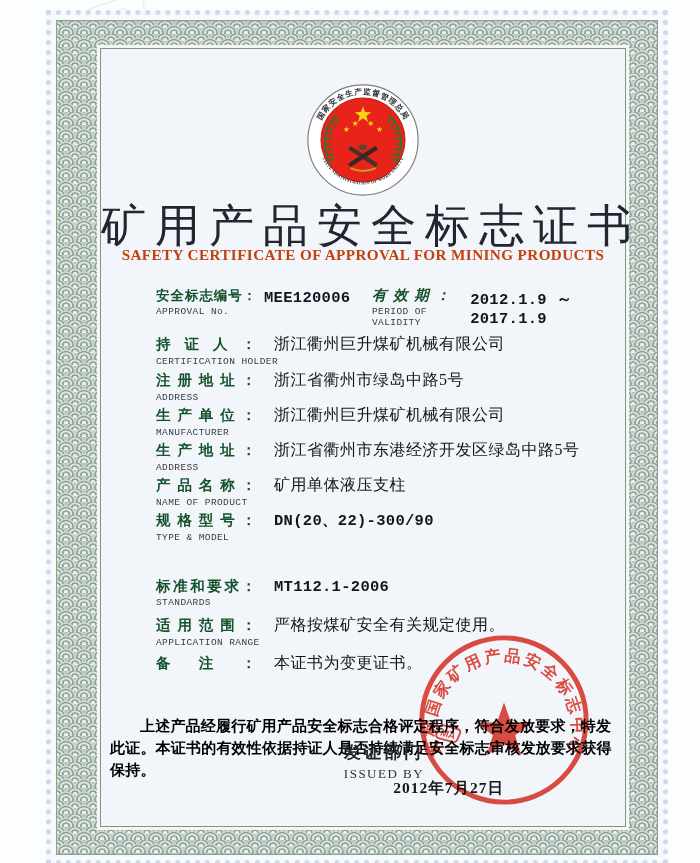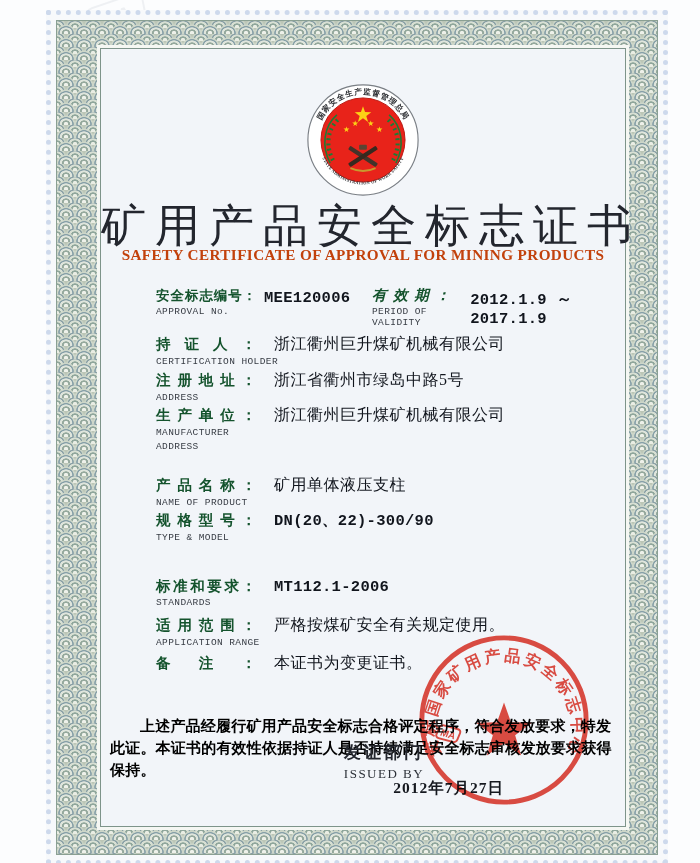--- a/index.html
+++ b/index.html
@@ -151,20 +151,24 @@
             <div class="sub">ADDRESS</div>
           </div>
           <div class="frow" style="top:356px">
             <div class="line">
                 <span class="lbl">生产单位：</span>
               <span class="val">浙江衢州巨升煤矿机械有限公司</span>
               </div>
             <div class="sub">MANUFACTURER</div>
           </div>
           <div class="frow" style="top:391px">
+            <div class="line">
+                <span class="lbl">生产地址：</span>
+              <span class="val">浙江省衢州市东港经济开发区绿岛中路5号</span>
+              </div>
             <div class="sub">ADDRESS</div>
           </div>
           <div class="frow" style="top:426px">
             <div class="line">
                 <span class="lbl">产品名称：</span>
               <span class="val">矿用单体液压支柱</span>
               </div>
             <div class="sub">NAME OF PRODUCT</div>
           </div>
           <div class="frow" style="top:461px">

